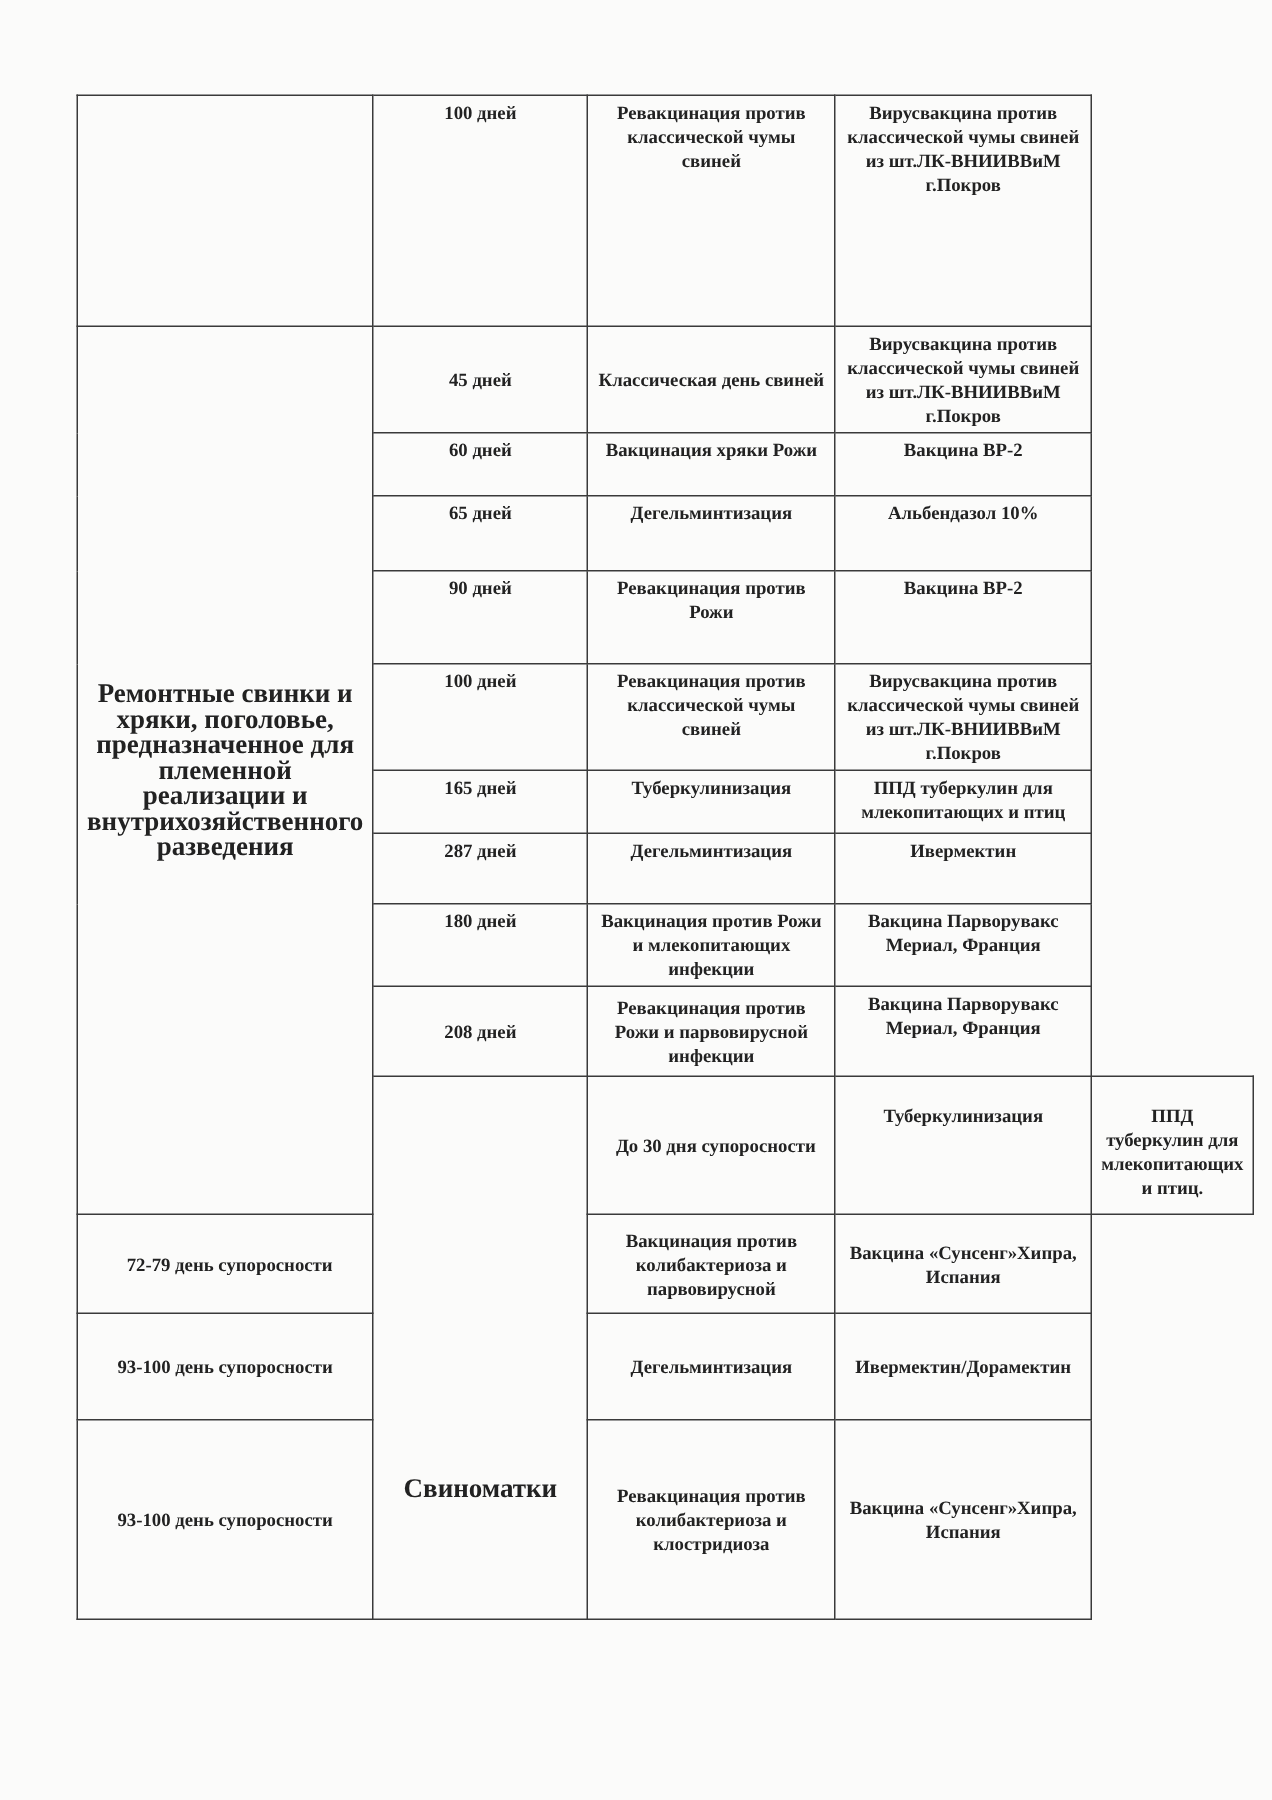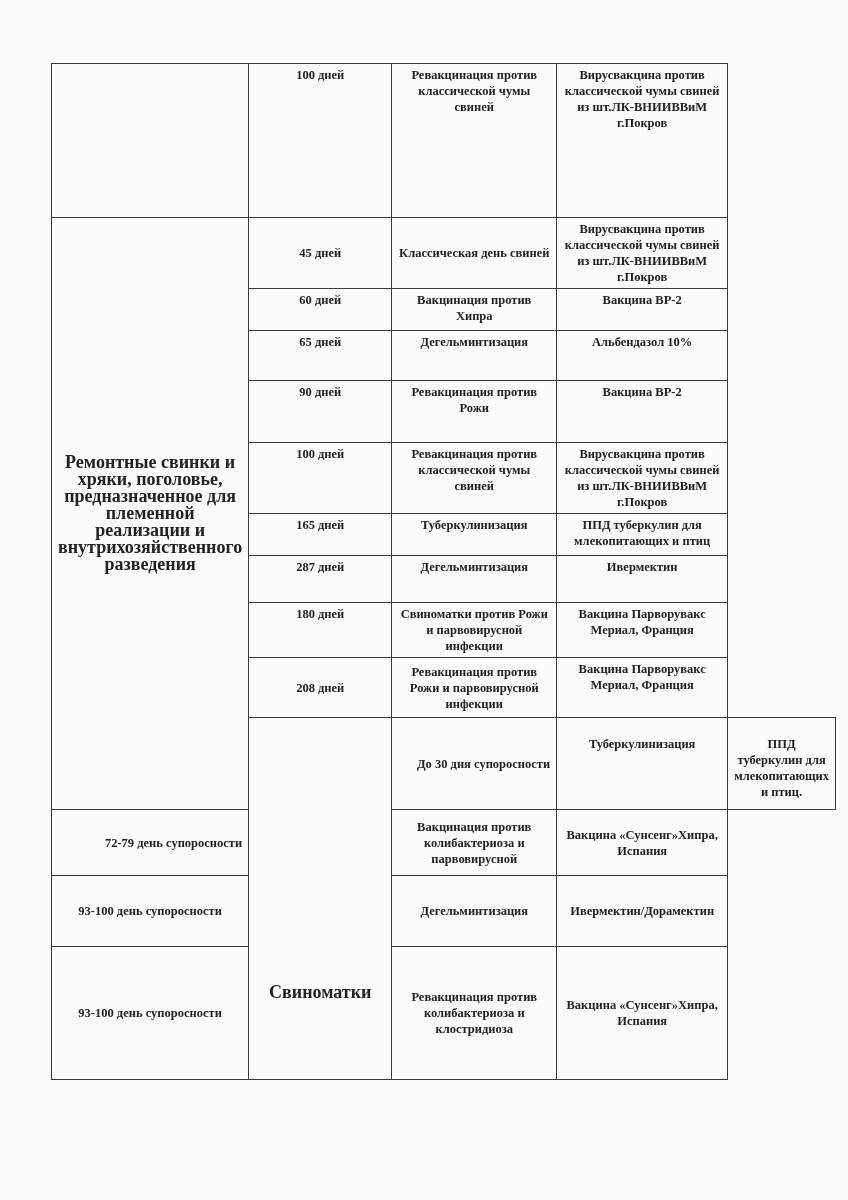--- a/index.html
+++ b/index.html
@@ -4,21 +4,21 @@
 <style>
   html, body { margin:0; padding:0; }
   body { width:848px; height:1200px; background:#fbfbfa; position:relative; overflow:hidden;
          font-family:"Liberation Serif", "DejaVu Serif", serif; color:#222; }
   .page { position:absolute; left:0; top:0; width:836px; height:1200px; }
   table { position:absolute; left:51px; top:63px; border-collapse:collapse; table-layout:fixed; }
   td { border:1.5px solid #3a3a3a; vertical-align:top; text-align:center; font-weight:bold;
        font-size:12.5px; line-height:16px; padding:3px 6px; }
   td.group { vertical-align:middle; font-size:18px; line-height:17px; }
   td.mid { vertical-align:middle; }
-  td.leftish { text-align:right; padding-left:12px; }
+  td.leftish { text-align:center; padding-left:12px; }
 </style>
 </head>
 <body>
 
 <div class="page">
 <table>
   <colgroup>
     <col style="width:189px">
         <col style="width:162px">
         <col style="width:195px">
@@ -34,21 +34,21 @@
   </tr>
 
   <tr style="height:69px">
     <td class="group" rowspan="10">Ремонтные свинки и хряки, поголовье, предназначенное для племенной реализации и внутрихозяйственного разведения</td>
     <td class="mid">45 дней</td>
     <td class="mid">Классическая день свиней</td>
     <td class="mid">Вирусвакцина против классической чумы свиней из шт.ЛК-ВНИИВВиМ г.Покров</td>
   </tr>
   <tr style="height:42px">
     <td>60 дней</td>
-    <td>Вакцинация против Хипра</td>
+    <td>Вакцинация хряки Рожи</td>
     <td>Вакцина ВР-2</td>
   </tr>
   <tr style="height:50px">
     <td>65 дней</td>
     <td>Дегельминтизация</td>
     <td>Альбендазол 10%</td>
   </tr>
   <tr style="height:62px">
     <td>90 дней</td>
     <td>Ревакцинация против Рожи</td>
@@ -64,21 +64,21 @@
     <td>Туберкулинизация</td>
     <td>ППД туберкулин для млекопитающих и птиц</td>
   </tr>
   <tr style="height:47px">
     <td>287 дней</td>
     <td>Дегельминтизация</td>
     <td>Ивермектин</td>
   </tr>
   <tr style="height:49px">
     <td>180 дней</td>
-    <td>Свиноматки против Рожи и парвовирусной инфекции</td>
+    <td>Вакцинация против Рожи и млекопитающих инфекции</td>
     <td>Вакцина Парворувакс Мериал, Франция</td>
   </tr>
   <tr style="height:60px">
     <td class="mid">208 дней</td>
     <td class="mid">Ревакцинация против Рожи и парвовирусной инфекции</td>
     <td>Вакцина Парворувакс Мериал, Франция</td>
   </tr>
 
   <tr style="height:92px">
     <td class="group" rowspan="4" style="vertical-align:bottom; padding-bottom:78px">Свиноматки</td>

